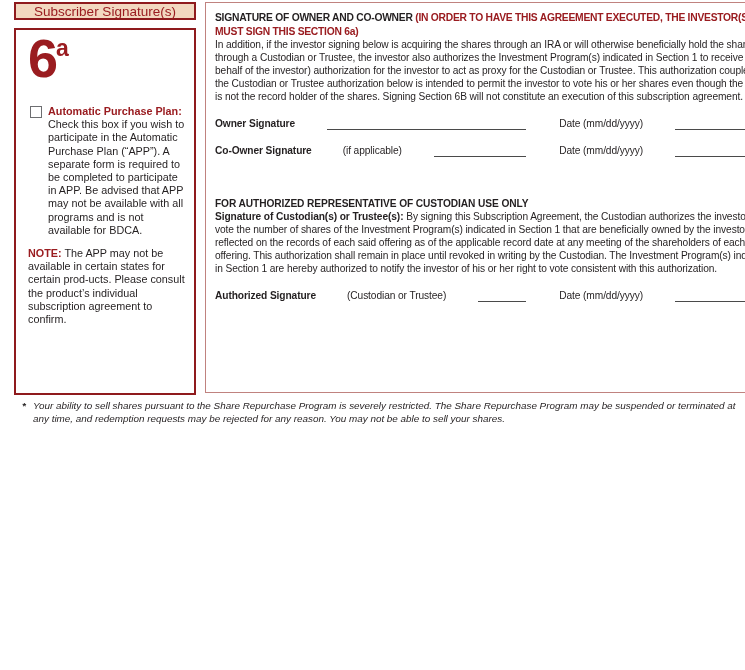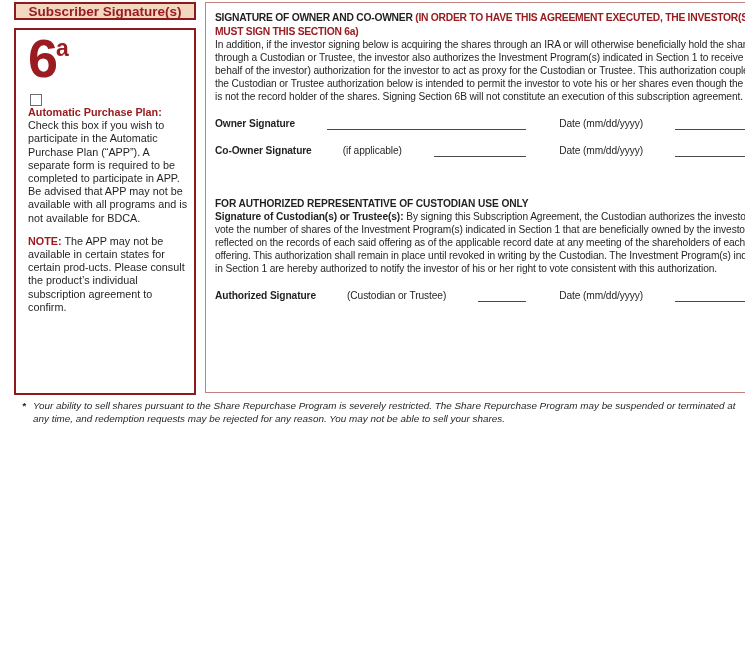--- a/index.html
+++ b/index.html
@@ -19,21 +19,21 @@
     font-size: 9.5px; font-weight: bold; letter-spacing: 0.25px;
     color: #9a1c20;
   }
 
   
   #sidebar-header {
     position: absolute; left: 14px; top: 2px; width: 182px; height: 18px;
     box-sizing: border-box;
     border: 2px solid #8f1a1d; background: #f2d8c0;
     display: flex; align-items: center; justify-content: center;
-    font-size: 13.5px; font-weight: bold; color: #9a1c20;
+    font-size: 13.5px; font-weight: normal; color: #9a1c20;
   }
   #sidebar-body {
     position: absolute; left: 14px; top: 28px; width: 182px; height: 367px;
     box-sizing: border-box; overflow: hidden;
     border: 2px solid #8f1a1d; background: #ffffff;
     padding: 7px 5px 6px 12px;
     font-size: 10.8px; line-height: 13.2px;
   }
   .section-row { display: flex; align-items: flex-start; }
   .section-badge { display: flex; flex: none; width: 48px; }
@@ -41,21 +41,21 @@
     font-size: 54px; line-height: 42px; font-weight: bold;
     color: #9a1c20; letter-spacing: -2px;
   }
   .section-letter {
     font-size: 23px; line-height: 18px; font-weight: bold;
     color: #9a1c20; margin-top: 2px;
   }
   .important-block { margin-left: 10px; flex: 1; }
   .red-bold { color: #9a1c20; font-weight: bold; }
   .black-bold { font-weight: bold; color: #231f20; }
-  .check-item { display: flex; margin-top: 14px; flex-direction: column; }
+  .check-item { display: flex; margin-top: 26px; }
   .checkbox {
     width: 10px; height: 10px; flex: none;
     border: 1.5px solid #6d6e71; background: #ffffff;
     margin: 1px 6px 0 2px;
   }
   .check-text { flex: 1; }
   .note-para { margin-top: 10px; }
 
   
   #main-panel {

